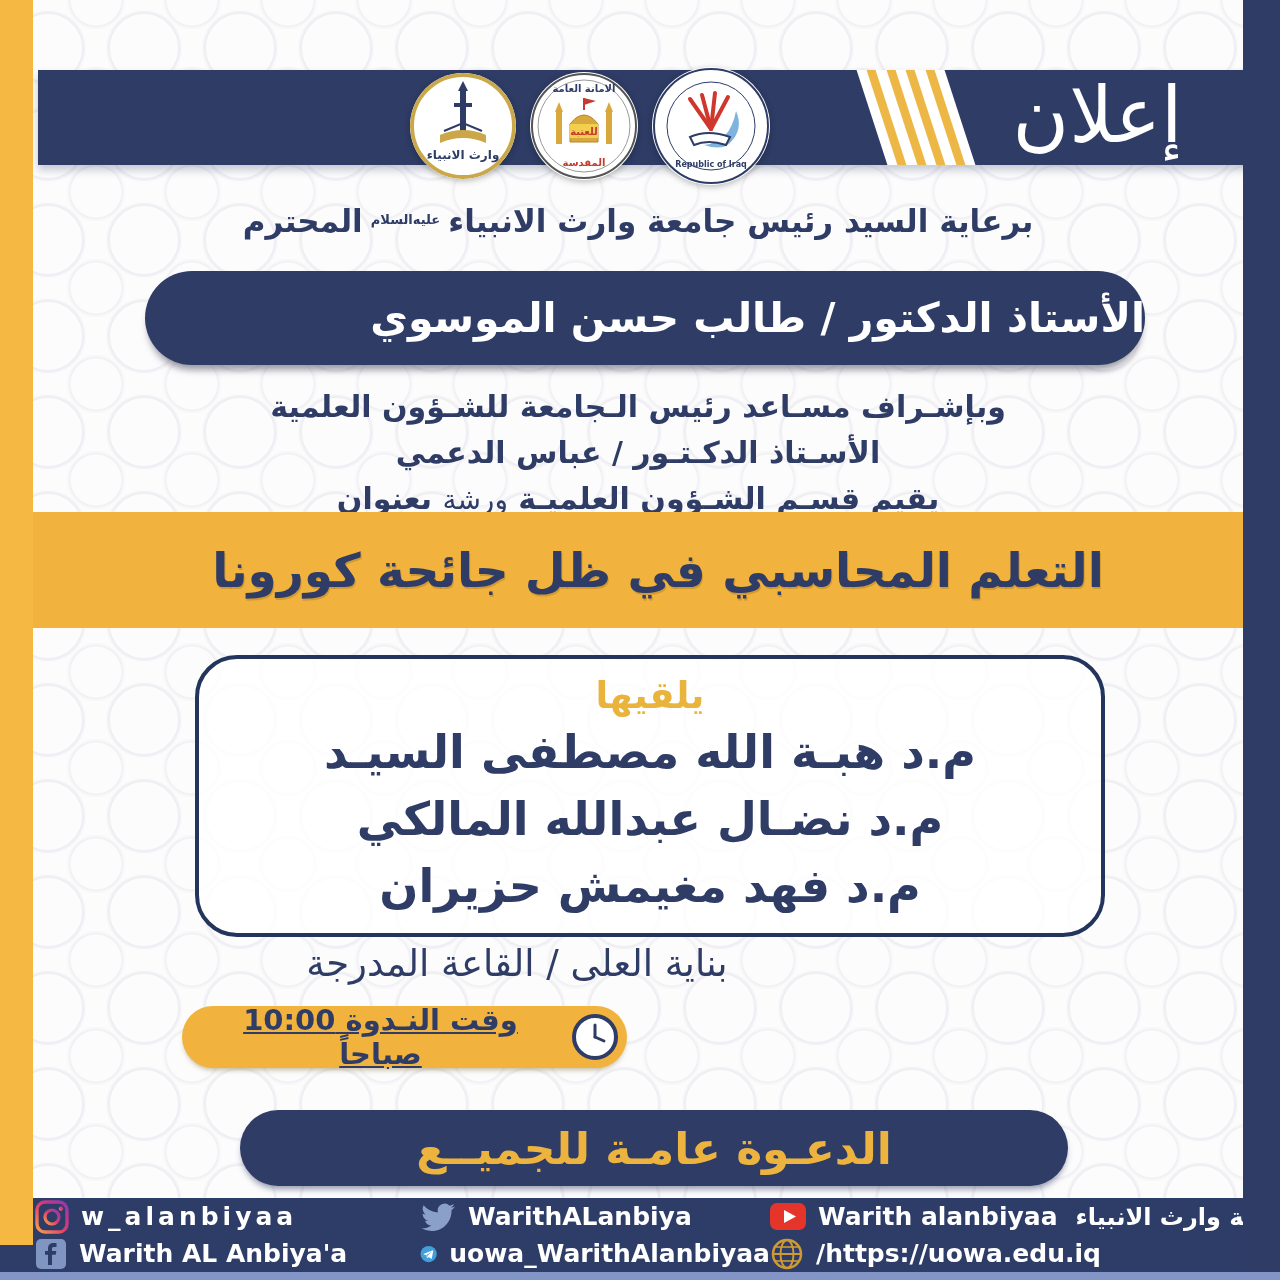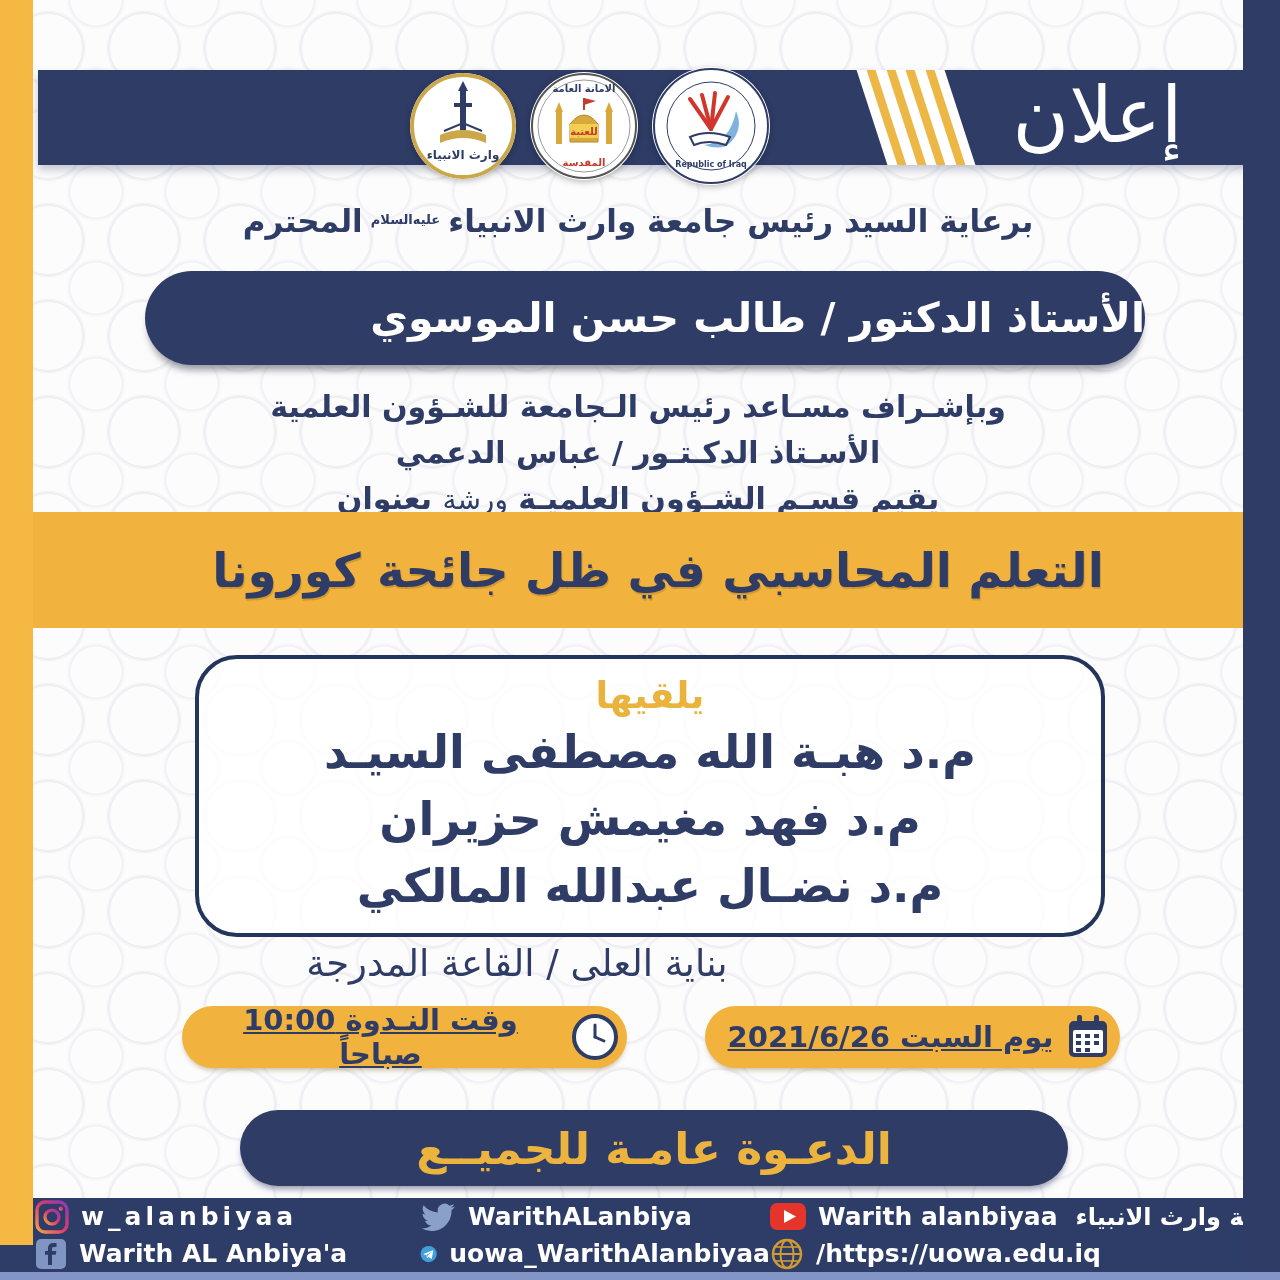--- a/index.html
+++ b/index.html
@@ -153,45 +153,26 @@
     </div>
   </div>
 
   <div class="title-band">
     <div class="t">التعلم المحاسبي في ظل جائحة كورونا</div>
   </div>
 
   <div class="speakers-box">
     <div class="speakers-heading">يلقيها</div>
     <div class="speaker-name">م.د هبـة الله مصطفى السيـد</div>
+    <div class="speaker-name">م.د نضـال عبدالله المالكي</div>
     <div class="speaker-name">م.د فهد مغيمش حزيران</div>
-    <div class="speaker-name">م.د نضـال عبدالله المالكي</div>
   </div>
 
   <div class="venue">بناية العلى / القاعة المدرجة</div>
 
-  <div class="pill pill-date">
-    <svg width="44" height="46" viewBox="0 0 44 46">
-      <rect x="3" y="7" width="38" height="36" rx="5" fill="#2e3c66"></rect>
-      <rect x="7" y="16" width="30" height="23" rx="2" fill="#ffffff"></rect>
-      <rect x="11" y="1" width="5" height="10" rx="2" fill="#2e3c66"></rect>
-      <rect x="28" y="1" width="5" height="10" rx="2" fill="#2e3c66"></rect>
-      <g fill="#2e3c66">
-        <rect x="10" y="20" width="5" height="4"></rect>
-          <rect x="19" y="20" width="5" height="4"></rect>
-          <rect x="28" y="20" width="5" height="4"></rect>
-        <rect x="10" y="27" width="5" height="4"></rect>
-          <rect x="19" y="27" width="5" height="4"></rect>
-          <rect x="28" y="27" width="5" height="4"></rect>
-        <rect x="10" y="34" width="5" height="4"></rect>
-          <rect x="19" y="34" width="5" height="4"></rect>
-      </g>
-    </svg>
-    <span class="txt">يوم السبت 2021/6/26</span>
-  </div>
 
   <div class="pill pill-time">
     <svg width="48" height="48" viewBox="0 0 48 48">
       <circle cx="24" cy="24" r="21" fill="#ffffff" stroke="#2e3c66" stroke-width="4"></circle>
       <line x1="24" y1="24" x2="24" y2="12" stroke="#2e3c66" stroke-width="3" stroke-linecap="round"></line>
       <line x1="24" y1="24" x2="33" y2="28" stroke="#2e3c66" stroke-width="3" stroke-linecap="round"></line>
     </svg>
     <span class="txt">وقت النـدوة 10:00 صباحاً</span>
   </div>
 

